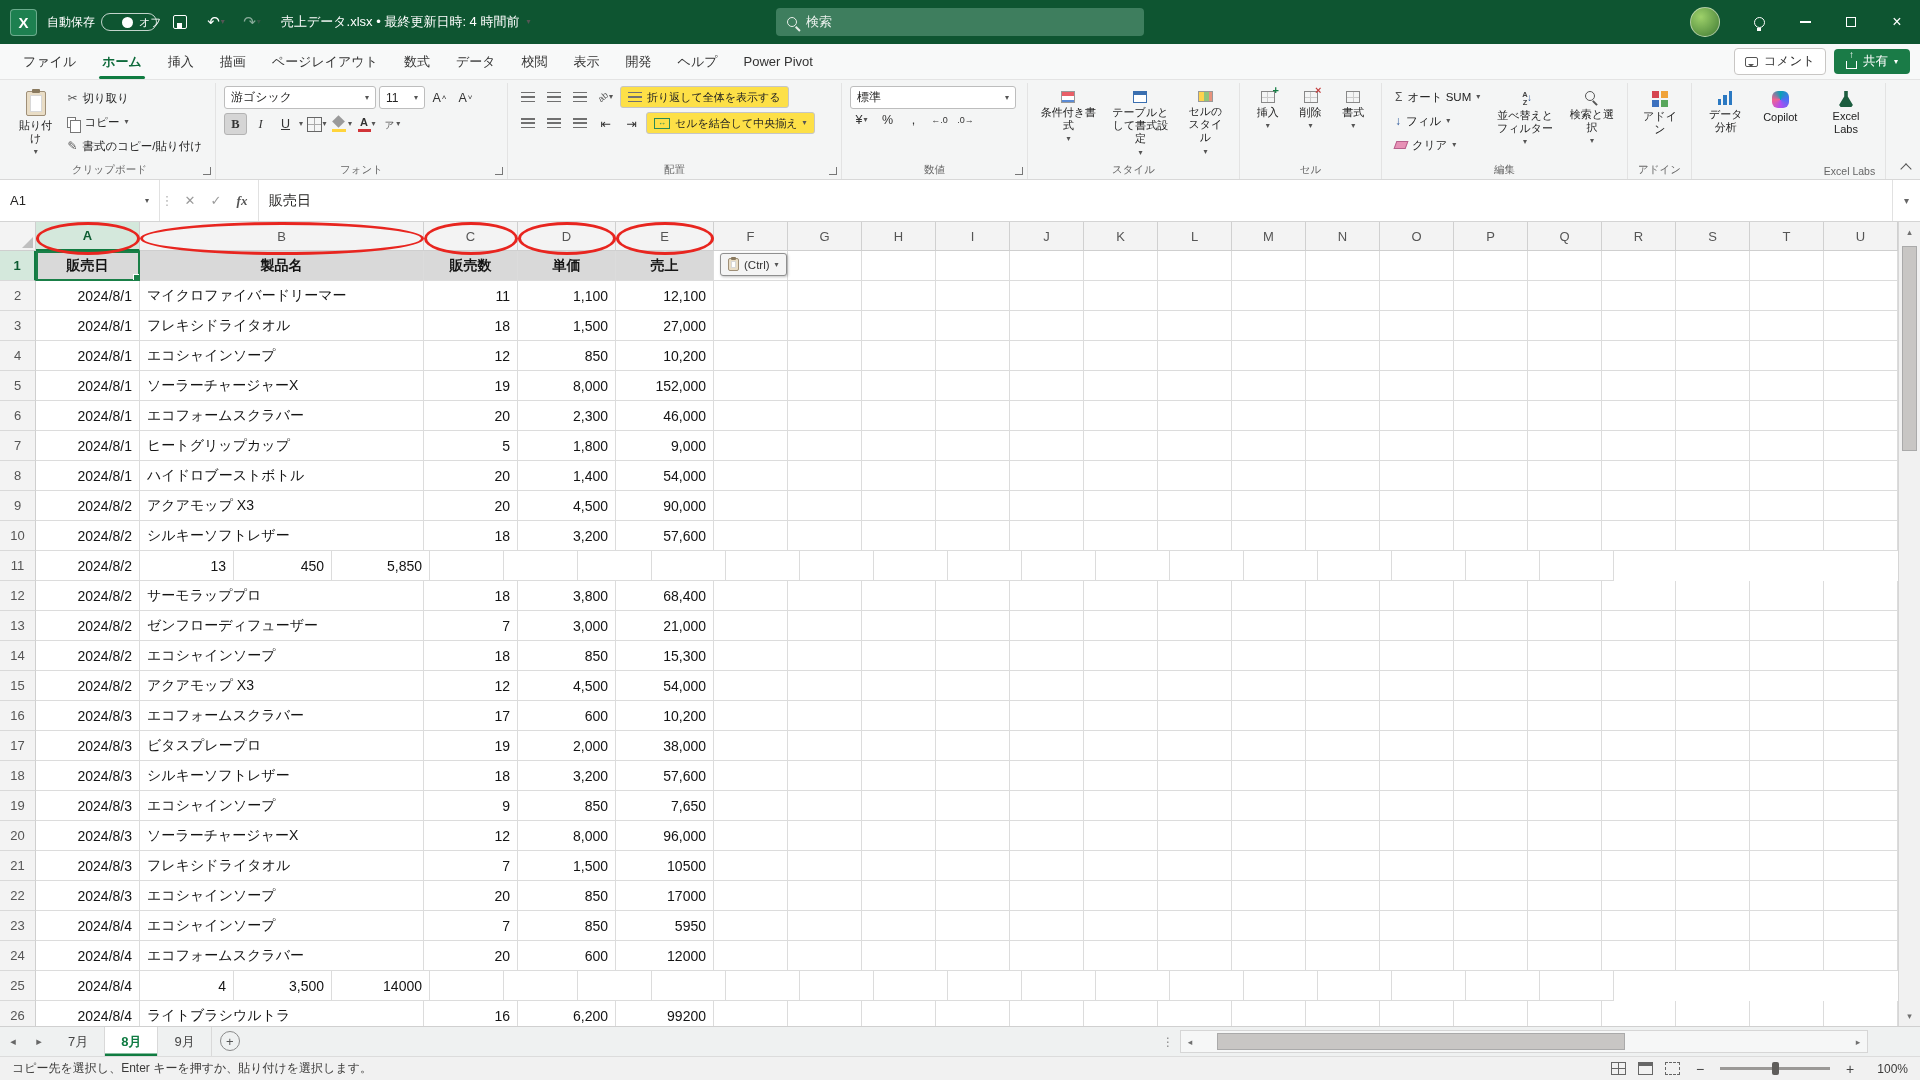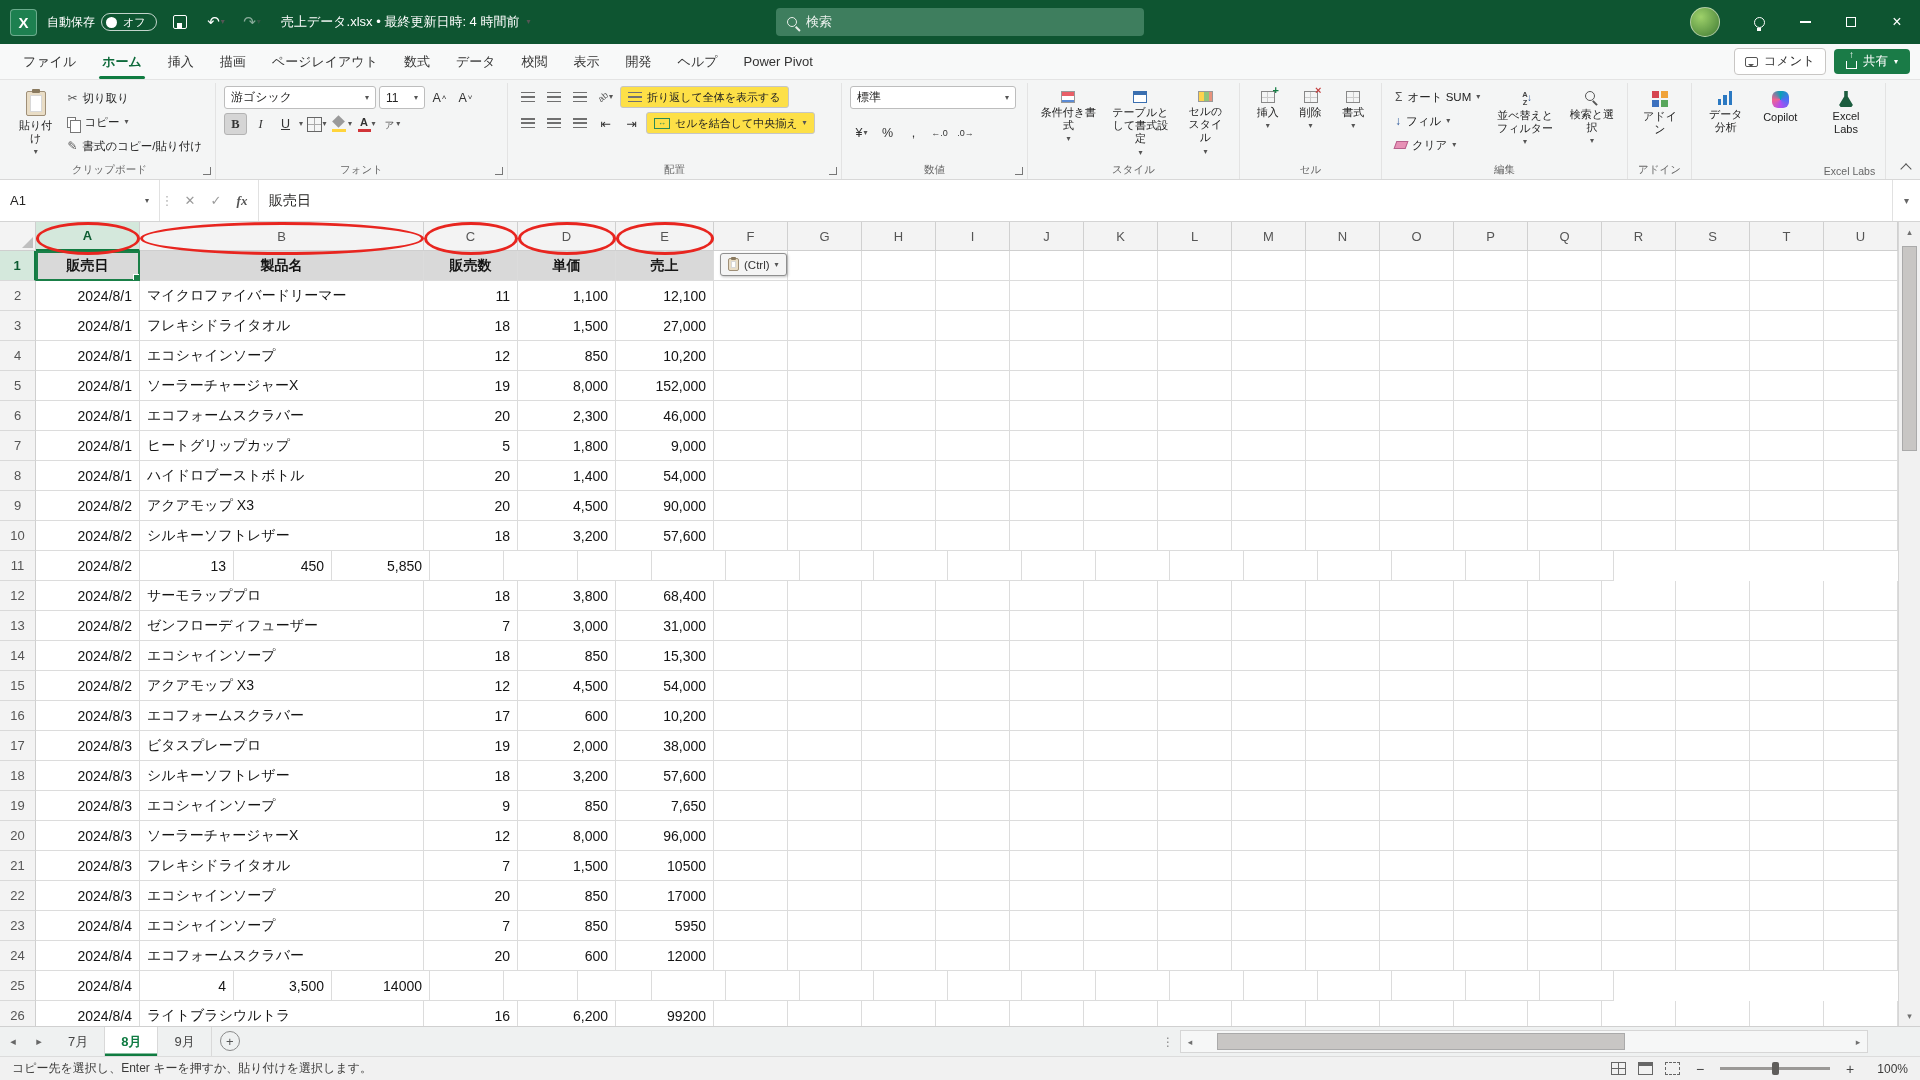--- a/index.html
+++ b/index.html
@@ -4,21 +4,21 @@
 <style>
 *{box-sizing:border-box;margin:0;padding:0}
 html,body{width:1920px;height:1080px;overflow:hidden;background:#fff;
   font-family:"Liberation Sans","DejaVu Sans",sans-serif;font-size:13px;color:#252423}
 #app{width:1920px;height:1080px;display:flex;flex-direction:column}
 
 
 .titlebar{height:44px;flex:0 0 auto;background:#0e5531;color:#fff;display:flex;align-items:center;gap:10px;padding-left:10px;position:relative}
 .appicon{width:27px;height:27px;border-radius:4px;background:#1d8050;border:1px solid rgba(255,255,255,.35);display:flex;align-items:center;justify-content:center;font-weight:bold;font-size:15px}
 .autosave{display:flex;align-items:center;gap:6px;font-size:12px;white-space:nowrap}
-.toggle{width:56px;height:18px;border:1px solid rgba(255,255,255,.75);border-radius:10px;display:flex;align-items:center;gap:6px;padding:0 4px}
+.toggle{width:56px;height:18px;border:1px solid rgba(255,255,255,.75);border-radius:10px;display:flex;align-items:center;gap:6px;padding:0 20px}
 .knob{width:11px;height:11px;border-radius:50%;background:#fff;flex:0 0 auto}
 .toggle .state{font-size:11px;line-height:1}
 .tbtn{width:26px;height:28px;display:flex;align-items:center;justify-content:center;border-radius:3px;font-size:15px;color:#fff}
 .tbtn .caret{margin-left:1px}
 .dim{opacity:.5}
 .ic-save{width:14px;height:14px;border:1.5px solid #fff;border-radius:2px;position:relative}
 .ic-save::after{content:"";position:absolute;left:3px;bottom:0;width:5px;height:5px;background:#fff}
 .doctitle{font-size:13px;display:flex;align-items:center;gap:7px;margin-left:6px;white-space:nowrap}
 .searchbox{position:absolute;left:50%;top:8px;transform:translateX(-50%);width:368px;height:28px;background:#3e7e5e;border-radius:4px;display:flex;align-items:center;gap:9px;padding:0 11px;color:#eef3ef;font-size:13px}
 .mag{width:10px;height:10px;border:1.5px solid #e8efe9;border-radius:50%;position:relative;flex:0 0 auto}
@@ -345,21 +345,21 @@
               <span>セルを結合して中央揃え</span>
               <span class="caret">▾</span>
             </div>
         </div>
       </div>
       <span class="glabel">配置</span>
       <span class="launch"></span>
     </div>
 
     <div class="rgroup" style="width:186px">
-      <div class="rcol" style="gap:13px">
+      <div class="rcol" style="gap:0">
         <div class="combo" style="width:166px">
             <span>標準</span>
             <span class="caret">▾</span>
           </div>
         <div class="rrow">
           <span class="sq">
               <span>¥</span>
               <span class="caret">▾</span>
             </span>
           <span class="sq">%</span>
@@ -825,21 +825,21 @@
           <div class="cell" style="width: 74px;"></div>
           <div class="cell" style="width: 74px;"></div>
           <div class="cell" style="width: 74px;"></div>
         </div>
         <div class="grow">
           <div class="rowh">13</div>
           <div class="cell tr" style="width: 104px;">2024/8/2</div>
           <div class="cell tl" style="width: 284px;">ゼンフローディフューザー</div>
           <div class="cell tr" style="width: 94px;">7</div>
           <div class="cell tr" style="width: 98px;">3,000</div>
-          <div class="cell tr" style="width: 98px;">31,000</div>
+          <div class="cell tr" style="width: 98px;">21,000</div>
           <div class="cell" style="width: 74px;"></div>
           <div class="cell" style="width: 74px;"></div>
           <div class="cell" style="width: 74px;"></div>
           <div class="cell" style="width: 74px;"></div>
           <div class="cell" style="width: 74px;"></div>
           <div class="cell" style="width: 74px;"></div>
           <div class="cell" style="width: 74px;"></div>
           <div class="cell" style="width: 74px;"></div>
           <div class="cell" style="width: 74px;"></div>
           <div class="cell" style="width: 74px;"></div>

